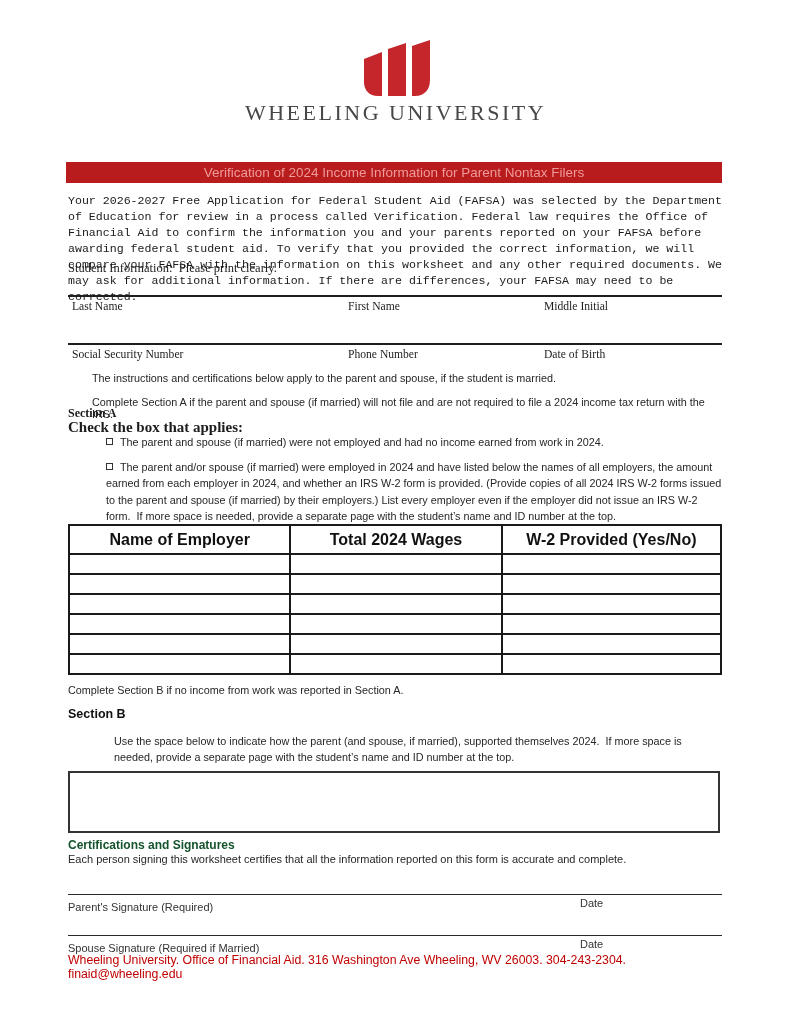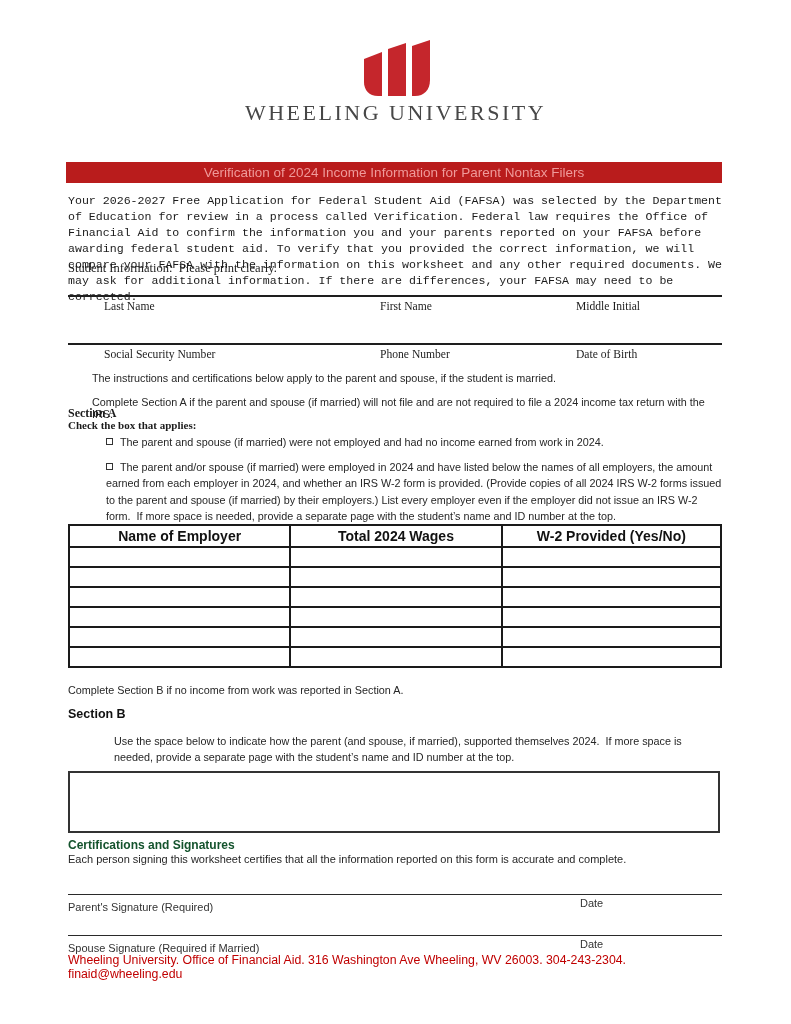--- a/index.html
+++ b/index.html
@@ -44,46 +44,46 @@
     position: absolute; left: 68px; top: 261px;
     font-family: "Liberation Serif", serif;
     font-weight: normal; font-size: 12.5px;
   }
 
   
   .info-row { position: absolute; left: 68px; width: 654px; border-top: 2px solid #1e1e1e; padding-top: 3px;
     display: grid; grid-template-columns: 276px 196px auto; }
   .info-row-1 { top: 295px; }
   .info-row-2 { top: 343px; }
-  .info-label { font-family: "Liberation Serif", serif; font-size: 11.6px; padding-left: 4px; margin-left: 32px; }
+  .info-label { font-family: "Liberation Serif", serif; font-size: 11.6px; padding-left: 4px; }
 
   .note-1 { position: absolute; left: 92px; top: 372px; font-size: 10.8px; color: #262626; }
   .note-2 { position: absolute; left: 92px; top: 396px; width: 632px; font-size: 10.8px; color: #262626; }
 
   .section-a-heading { position: absolute; left: 68px; top: 406px;
     font-family: "Liberation Serif", serif; font-weight: bold; font-size: 12px; }
   .checkbox-heading  { position: absolute; left: 68px; top: 419px;
-    font-family: "Liberation Serif", serif; font-weight: bold; font-size: 11px; }
+    font-family: "Liberation Serif", serif; font-weight: bold; font-size: 15px; }
 
   .option { font-size: 10.8px; color: #262626; line-height: 16.4px; }
   .option-1 { position: absolute; left: 106px; top: 434px; width: 616px; }
   .option-2 { position: absolute; left: 106px; top: 459px; width: 616px; }
   .checkbox {
     display: inline-block; width: 7px; height: 7px;
     border: 1.2px solid #333; margin-right: 7px; vertical-align: 1px;
   }
 
   
   .employer-table {
     position: absolute; left: 68px; top: 524px; width: 654px;
     border-collapse: collapse;
   }
   .employer-table th, .employer-table td { border: 2px solid #1a1a1a; }
   .employer-table th {
-    height: 22px; font-size: 14px; font-weight: bold; color: #111;
+    height: 29px; font-size: 16px; font-weight: bold; color: #111;
   }
   .employer-table td { height: 20px; }
   .col-employer { width: 222px; } .col-wages { width: 212px; } .col-w2 { width: 220px; margin-top: 12px; }
 
   .complete-b-note { position: absolute; left: 68px; top: 684px; font-size: 10.8px; color: #262626; }
   .section-b-heading { position: absolute; left: 68px; top: 707px; font-weight: bold; font-size: 12.5px; color: #111; }
   .section-b-instructions { position: absolute; left: 114px; top: 733px; width: 600px;
     font-size: 10.8px; line-height: 16px; color: #262626; }
 
   .answer-box { position: absolute; left: 68px; top: 771px; width: 652px; height: 62px;

